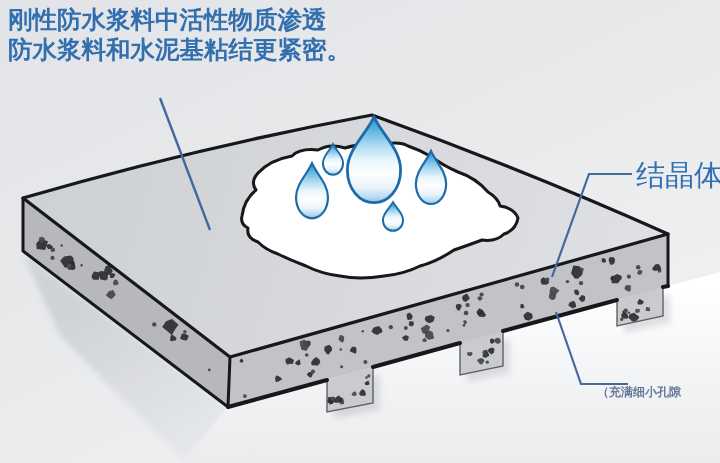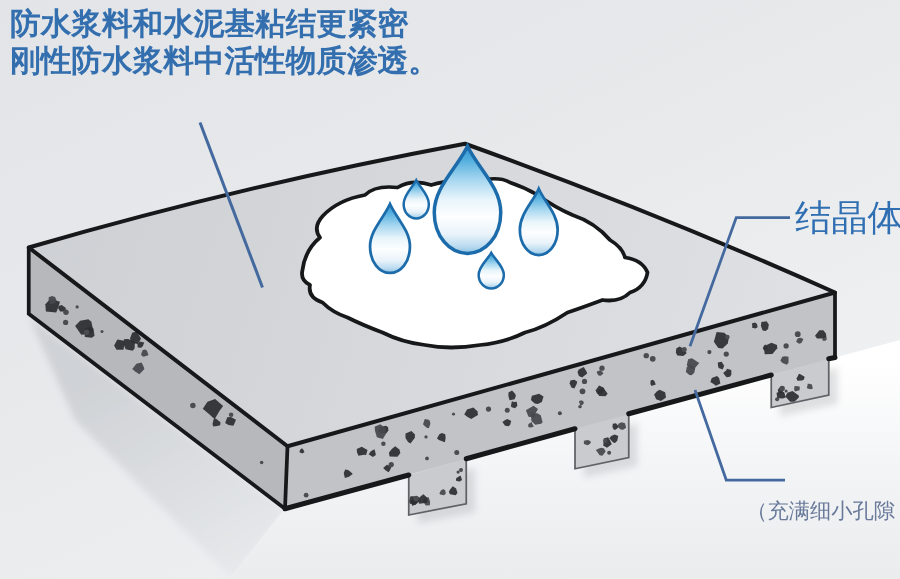--- a/index.html
+++ b/index.html
@@ -15,22 +15,22 @@
     color:#336fae;letter-spacing:0;
   }
   .caption div{white-space:nowrap;}
   .lbl{
     position:absolute;font-weight:normal;color:#2f6fb2;
     font-size:29px;line-height:28px;white-space:nowrap;
   }
   .lbl-crystal{left:636px;top:161px;}
   .lbl-cement{left:636px;top:369px;}
   .lbl-note{
-    position:absolute;left:597px;top:397px;
-    font-size:17px;font-weight:normal;color:#68799a;white-space:nowrap;
+    position:absolute;left:597px;top:384px;
+    font-size:12px;font-weight:bold;color:#68799a;white-space:nowrap;
   }
 </style>
 </head>
 <body>
 
 <div class="stage">
 
 <svg width="720" height="463" viewBox="0 0 720 463">
   <defs>
     <linearGradient id="topFaceGrad" x1="23" y1="150" x2="620" y2="330" gradientUnits="userSpaceOnUse">
@@ -240,20 +240,20 @@
     <use href="#dropShape" transform="translate(431,178) scale(0.54,0.52)" stroke-width="2.2"></use>
     <use href="#dropShape" transform="translate(393,216.8) scale(0.36,0.28)" stroke-width="2"></use>
     <use href="#dropShape" transform="translate(374,160.7) scale(0.95,0.84)" stroke-width="2.8"></use>
   </g>
 
   <path d="M632,174 L589,174 L552,277" stroke="#44699f" stroke-width="2.2" fill="none"></path>
   <path d="M556,312 L581,384 L628,384" stroke="#44699f" stroke-width="2.2" fill="none"></path>
 </svg>
 
 <div class="caption">
-  <div>防水浆料和水泥基粘结更紧密</div>
-  <div>刚性防水浆料中活性物质渗透。</div>
+  <div>刚性防水浆料中活性物质渗透</div>
+  <div>防水浆料和水泥基粘结更紧密。</div>
 </div>
 
 <div class="lbl lbl-crystal">结晶体</div>
 <div class="lbl-note">（充满细小孔隙</div>
 
 </div>
 
 </body></html>

